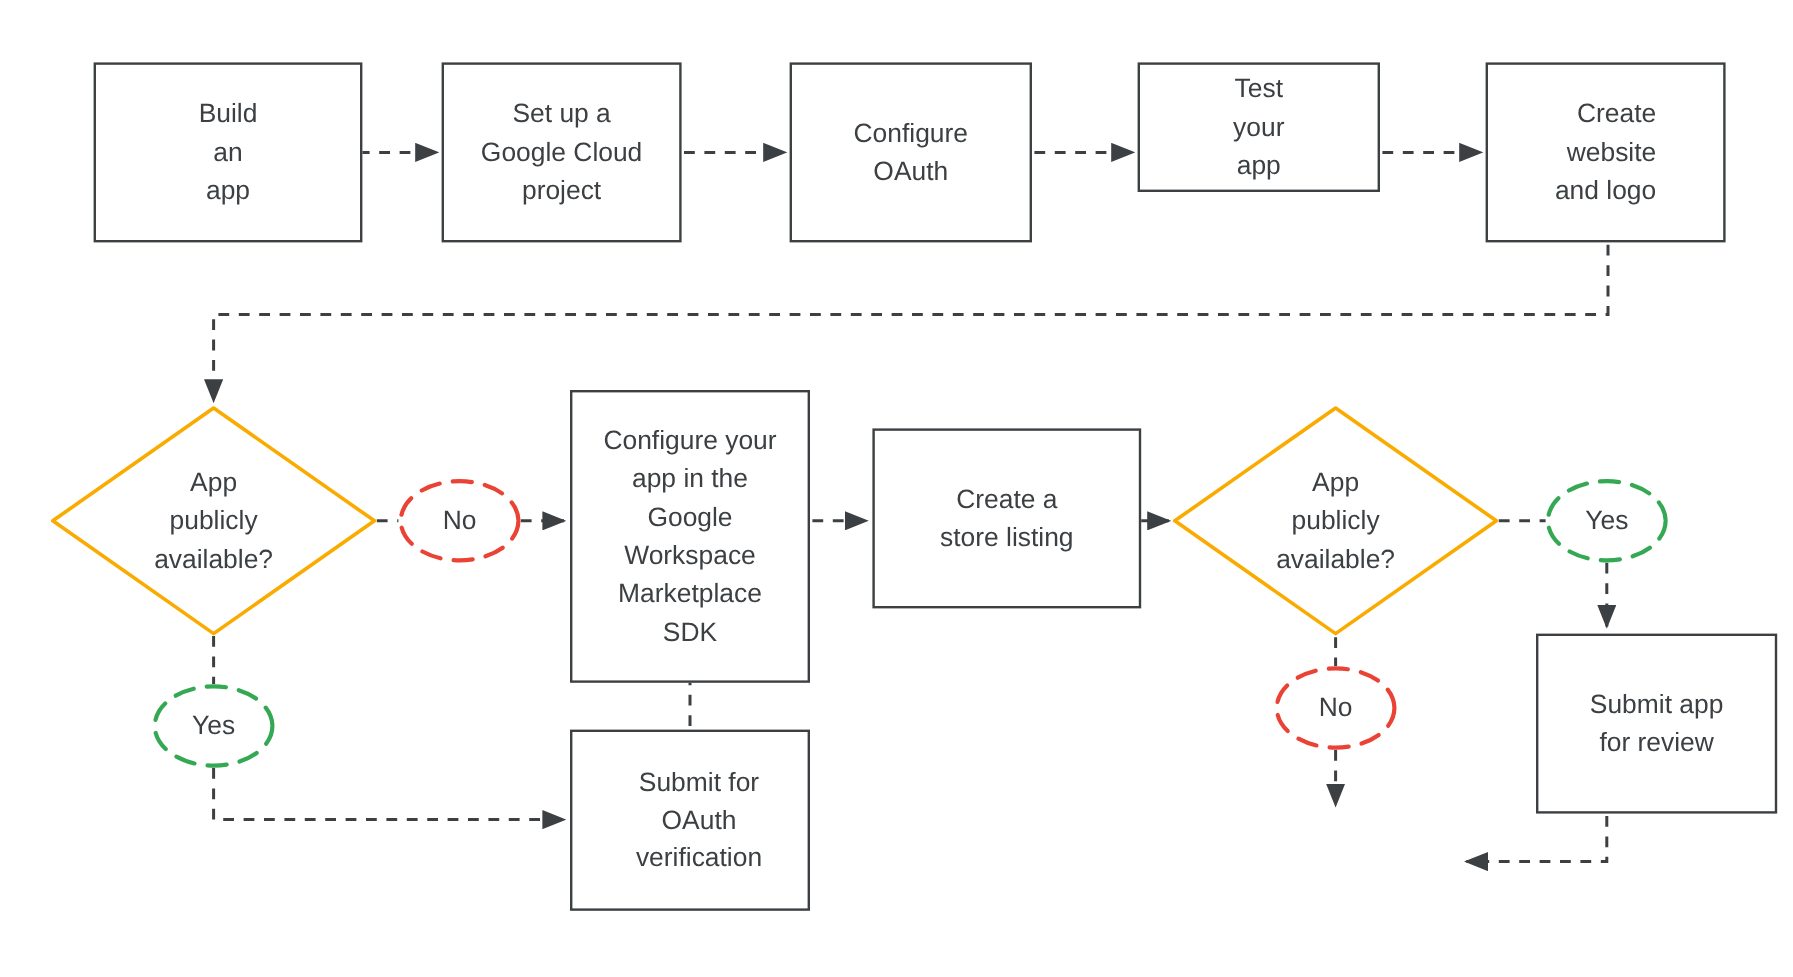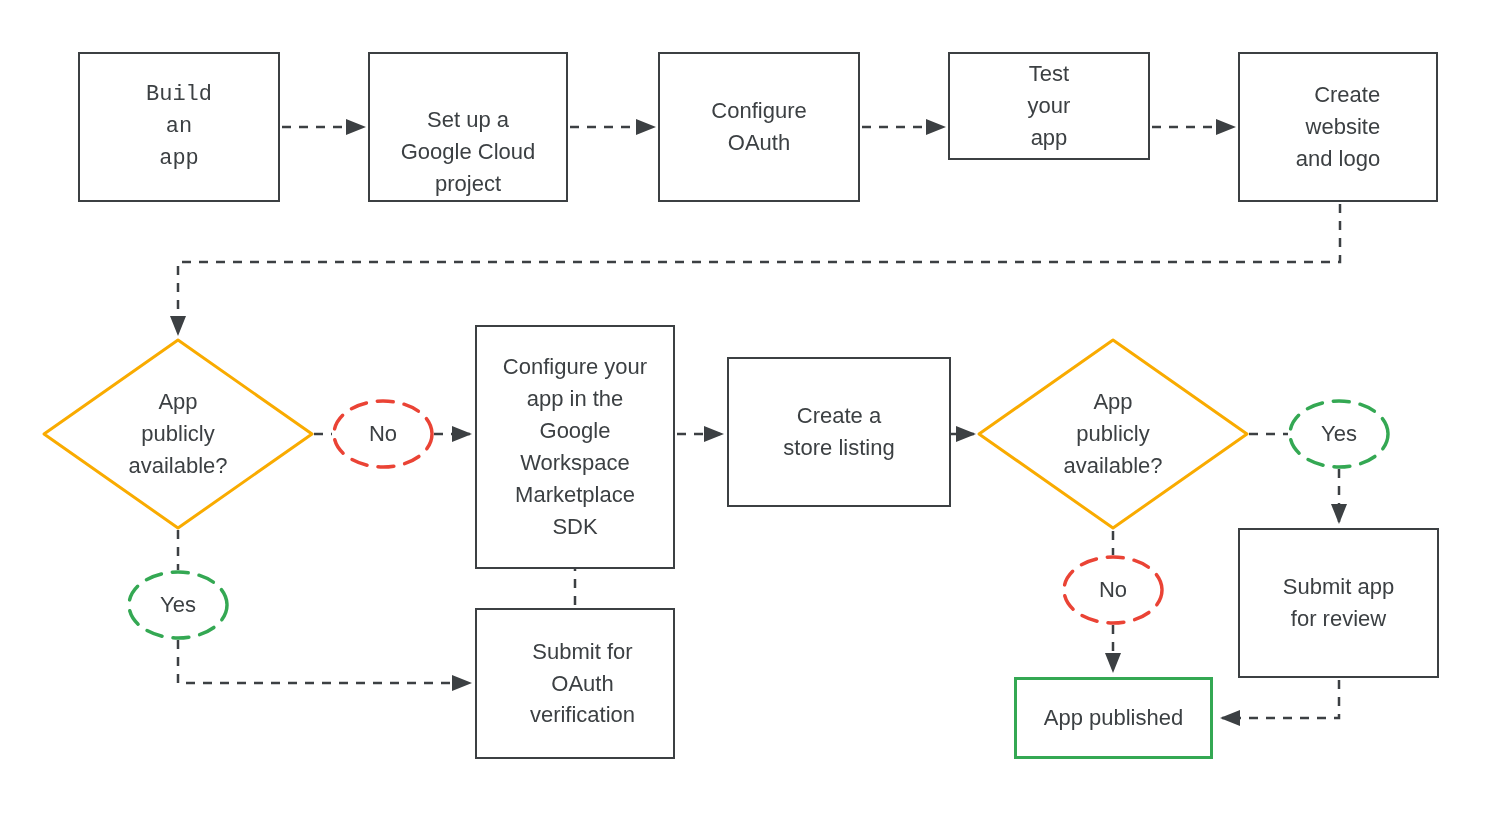--- a/index.html
+++ b/index.html
@@ -107,26 +107,26 @@
 
     <polygon class="decision-shape" points="178,340 312,434 178,528 44,434"></polygon>
     <polygon class="decision-shape" points="1113,340 1247,434 1113,528 979,434"></polygon>
 
     <ellipse class="ellipse-shape ellipse-no" cx="383" cy="434" rx="49" ry="33"></ellipse>
     <ellipse class="ellipse-shape ellipse-yes" cx="178" cy="605" rx="49" ry="33"></ellipse>
     <ellipse class="ellipse-shape ellipse-yes" cx="1339" cy="434" rx="49" ry="33"></ellipse>
     <ellipse class="ellipse-shape ellipse-no" cx="1113" cy="590" rx="49" ry="33"></ellipse>
   </svg>
 
-  <div class="node rect-node" style="left:78px;  top:52px; width:202px; height:150px;font-family:Liberation Mono, monospace;">
+  <div class="node rect-node" style="left:78px;  top:52px; width:224px; height:150px;">
     <span class="node-label">Build
 an
 app</span>
   </div>
-  <div class="node rect-node" style="left:368px; top:52px; width:200px; height:150px;align-items:flex-end;">
+  <div class="node rect-node" style="left:368px; top:52px; width:200px; height:150px;">
     <span class="node-label">Set up a
 Google Cloud
 project</span>
   </div>
   <div class="node rect-node" style="left:658px; top:52px; width:202px; height:150px;">
     <span class="node-label">Configure
 OAuth</span>
   </div>
   <div class="node rect-node" style="left:948px; top:52px; width:202px; height:108px;">
     <span class="node-label">Test
@@ -150,26 +150,23 @@
   <div class="node rect-node" style="left:727px; top:357px; width:224px; height:150px;">
     <span class="node-label">Create a
 store listing</span>
   </div>
 
   <div class="node rect-node" style="left:475px; top:608px; width:200px; height:151px;padding-left:15px;">
     <span class="node-label">Submit for
 OAuth
 verification</span>
   </div>
-  <div class="node rect-node" style="left:1238px; top:528px; width:201px; height:150px;">
+  <div class="node rect-node" style="left:1280px; top:528px; width:201px; height:150px;">
     <span class="node-label">Submit app
 for review</span>
-  </div>
-  <div class="node published-node" style="left:1014px; top:677px; width:199px; height:82px;">
-    <span class="node-label">App published</span>
   </div>
 
   <div class="float-label" style="left:178px; top:434px; width:180px;">App
 publicly
 available?</div>
   <div class="float-label" style="left:1113px; top:434px; width:180px;">App
 publicly
 available?</div>
   <div class="float-label" style="left:383px; top:434px;">No</div>
   <div class="float-label" style="left:178px; top:605px;">Yes</div>

